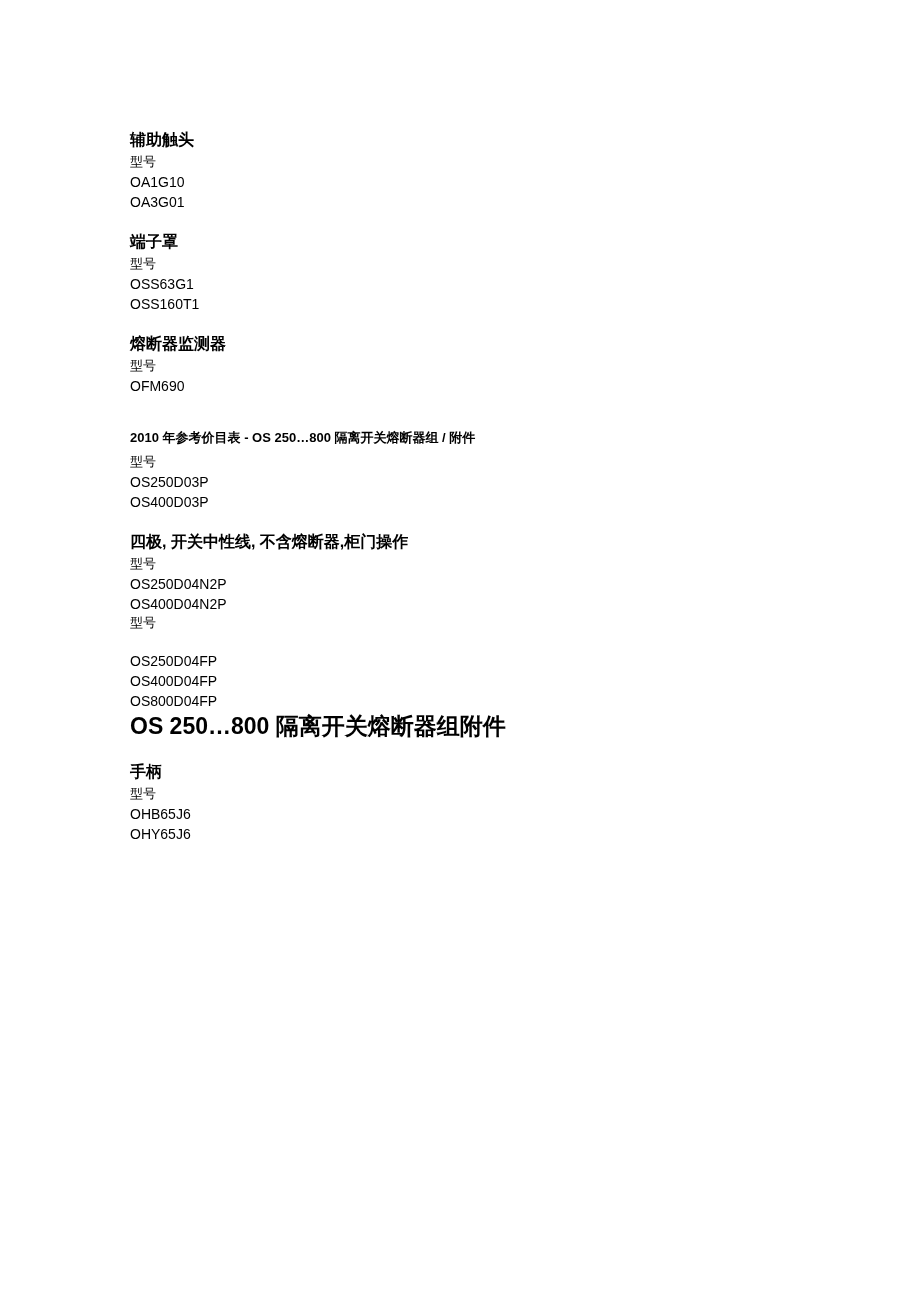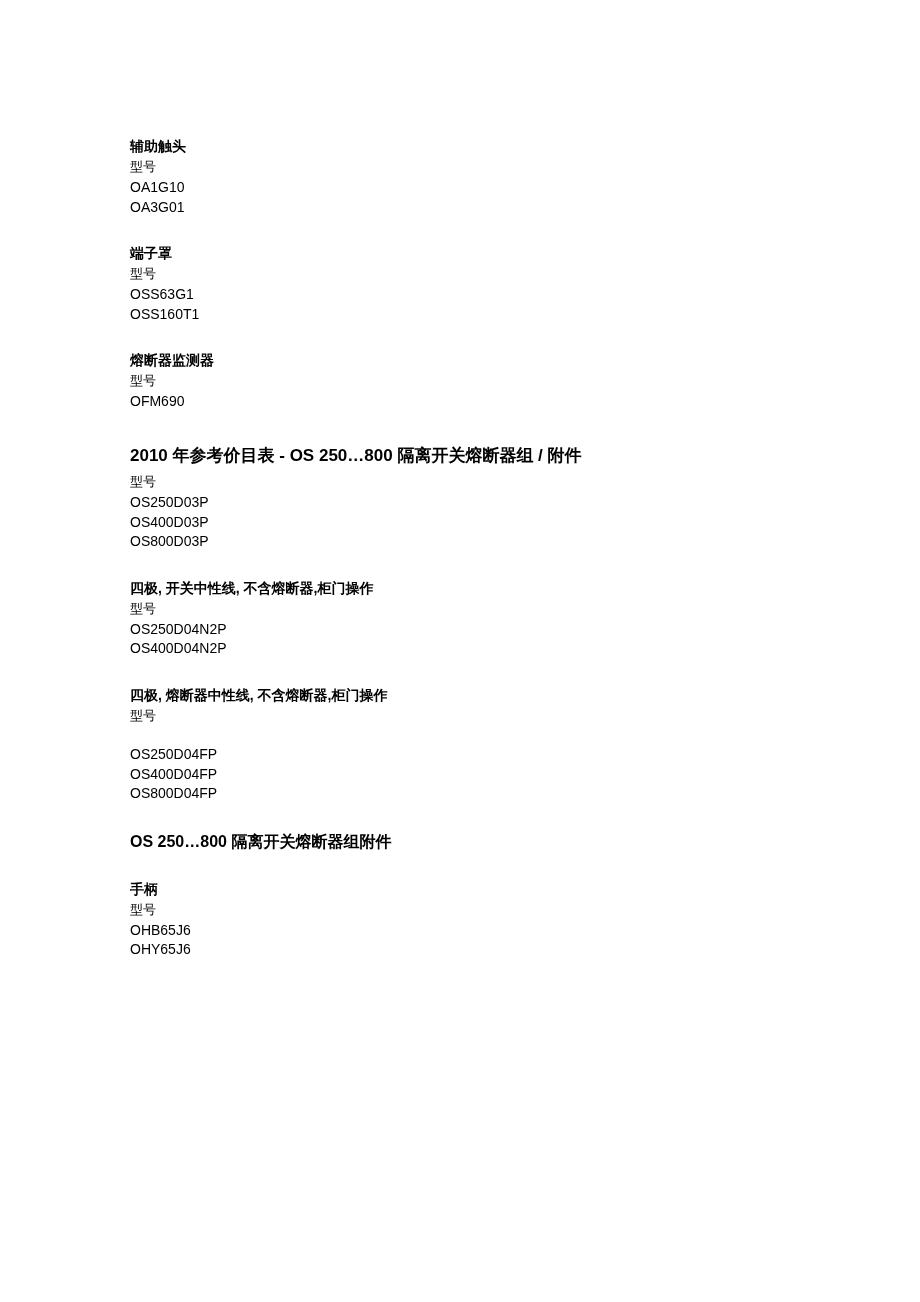--- a/index.html
+++ b/index.html
@@ -9,43 +9,42 @@
     font-family: "SimSun", "Microsoft YaHei", Arial, sans-serif;
     color: #000;
     width: 920px;
   }
   .page {
     padding: 110px 130px 80px 130px;
     box-sizing: border-box;
   }
   .sec-head {
     font-weight: bold;
-    font-size: 14px;
-    margin-top: 28px;
+    font-size: 16px;
+    margin-top: 20px;
     margin-bottom: 2px;
   }
   .sub-label {
     font-size: 13px;
     margin-bottom: 2px;
   }
   .item {
     font-size: 14px;
     font-family: Arial, sans-serif;
     line-height: 1.4;
   }
   .main-title {
     font-weight: bold;
-    font-size: 17px;
+    font-size: 13px;
     margin-top: 32px;
     margin-bottom: 6px;
   }
   .sub-title {
     font-weight: bold;
-    font-size: 16px;
-    margin-top: 28px;
+    font-size: 23px;
     margin-bottom: 6px;
   }
   .spacer { height: 18px; }
 </style>
 </head>
 <body>
 
 <div class="page" id="page-root">
     <div class="sec-head">辅助触头</div>
     <div class="sub-label">型号</div>
@@ -55,26 +54,24 @@
     <div class="sub-label">型号</div>
     <div class="item">OSS63G1</div>
     <div class="item">OSS160T1</div>
     <div class="sec-head">熔断器监测器</div>
     <div class="sub-label">型号</div>
     <div class="item">OFM690</div>
     <div class="main-title">2010 年参考价目表  - OS 250…800  隔离开关熔断器组  /  附件</div>
     <div class="sub-label">型号</div>
     <div class="item">OS250D03P</div>
     <div class="item">OS400D03P</div>
-    <div class="item">OS800D03P</div>
     <div class="sec-head">四极, 开关中性线, 不含熔断器,柜门操作</div>
     <div class="sub-label">型号</div>
     <div class="item">OS250D04N2P</div>
     <div class="item">OS400D04N2P</div>
-    <div class="sec-head">四极, 熔断器中性线, 不含熔断器,柜门操作</div>
     <div class="sub-label">型号</div>
     <div class="spacer"></div>
     <div class="item">OS250D04FP</div>
     <div class="item">OS400D04FP</div>
     <div class="item">OS800D04FP</div>
     <div class="sub-title">OS 250…800  隔离开关熔断器组附件</div>
     <div class="sec-head">手柄</div>
     <div class="sub-label">型号</div>
     <div class="item">OHB65J6</div>
     <div class="item">OHY65J6</div>

